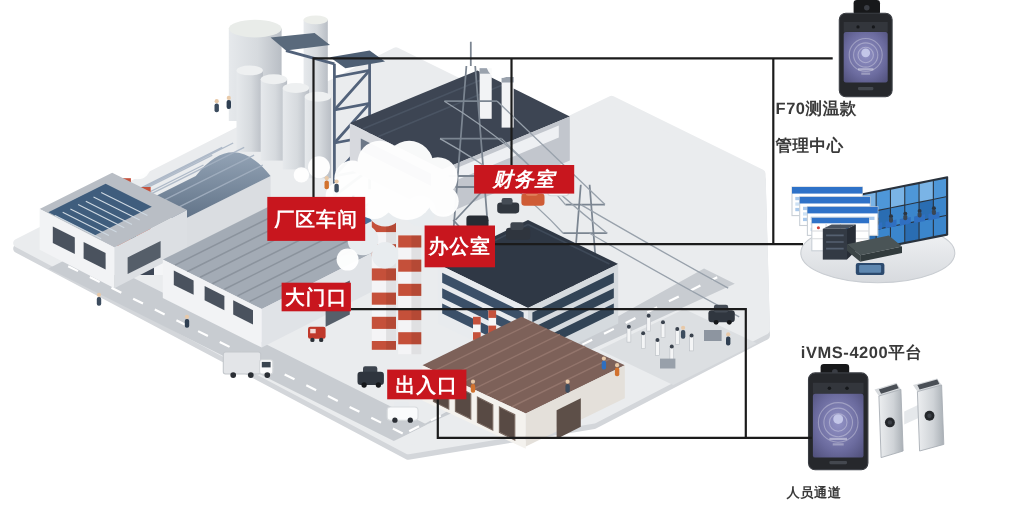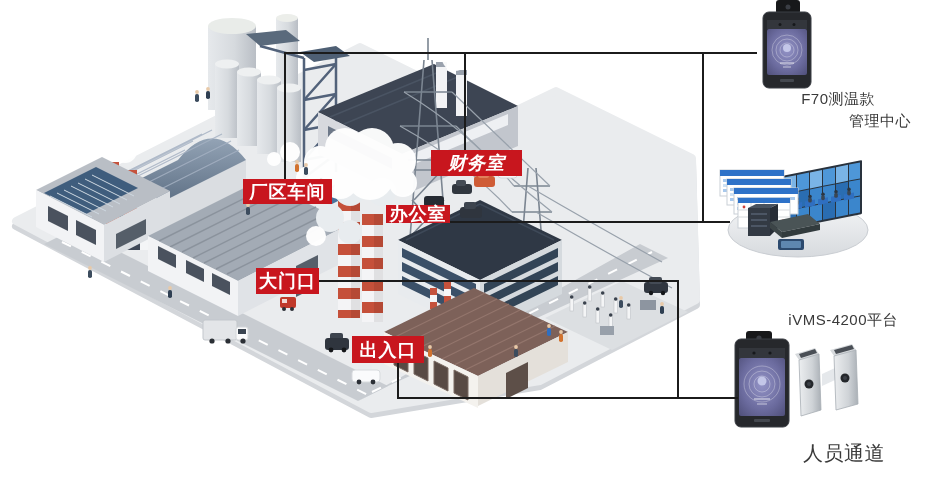--- a/index.html
+++ b/index.html
@@ -8,25 +8,25 @@
     font-family:"Liberation Sans","DejaVu Sans",sans-serif;
   }
   .stage svg{position:absolute;}
   .area-label{
     position:absolute;display:flex;align-items:center;justify-content:center;
     background:var(--label-bg,#C8161E);color:var(--label-text,#ffffff);
     font-size:18px;font-weight:bold;letter-spacing:1px;line-height:1;
     white-space:nowrap;z-index:30;
   }
   .caption{
-    position:absolute;width:170px;text-align:right;
-    color:var(--caption-text,#3A3A3A);font-size:15px;font-weight:400;
+    position:absolute;width:170px;text-align:left;
+    color:var(--caption-text,#3A3A3A);font-size:15px;font-weight:700;
     letter-spacing:0.5px;white-space:nowrap;z-index:30;
   }
-  .caption.big{font-size:20px;}
+  .caption.big{font-size:12px;}
   .scene-svg{left:0;top:0;z-index:1;}
   .overlay-svg{left:0;top:0;z-index:20;pointer-events:none;}
   .device-svg{z-index:10;}
 </style>
 </head>
 <body>
 
 <div class="stage">
 
   <svg class="scene-svg" width="939" height="477" viewBox="0 0 939 477">
@@ -367,24 +367,24 @@
     <g stroke="var(--connector,#1B1B1B)" stroke-width="2" fill="none">
       <path d="M285,181 L285,53 L757,53"></path>
       <path d="M465,53 L465,150"></path>
       <path d="M703,53 L703,222"></path>
       <path d="M450,222 L730,222"></path>
       <path d="M319,281 L678,281 L678,398"></path>
       <path d="M398,363 L398,398 M397,398 L738,398"></path>
     </g>
   </svg>
 
-  <div class="area-label" style="left:243px;top:179px;width:89px;height:25px;text-align:right;">厂区车间</div>
+  <div class="area-label" style="left:243px;top:179px;width:89px;height:40px;text-align:right;">厂区车间</div>
   <div class="area-label" style="left:431px;top:150px;width:91px;height:26px;font-style:italic;">财务室</div>
-  <div class="area-label" style="left:386px;top:205px;width:64px;height:18px;">办公室</div>
-  <div class="area-label" style="left:256px;top:268px;width:63px;height:26px;">大门口</div>
+  <div class="area-label" style="left:386px;top:205px;width:64px;height:38px;">办公室</div>
+  <div class="area-label" style="left:256px;top:257px;width:63px;height:26px;">大门口</div>
   <div class="area-label" style="left:352px;top:336px;width:72px;height:27px;text-align:right;">出入口</div>
 
   <svg class="device-svg" style="left:750px;top:0px;" width="80" height="92" viewBox="0 0 80 92">
     <defs>
       <radialGradient id="gScr1" cx="0.5" cy="0.45" r="0.75">
         <stop offset="0" stop-color="#9393c6"></stop>
           <stop offset="0.6" stop-color="#6b6b9e"></stop>
           <stop offset="1" stop-color="#4e4e78"></stop>
       </radialGradient>
     </defs>
@@ -400,21 +400,21 @@
         <circle cx="37" cy="50" r="11"></circle>
         <circle cx="37" cy="50" r="15"></circle>
     </g>
     <circle cx="37" cy="48" r="4" fill="#cdd0ee" opacity="0.85"></circle>
     <rect x="30" y="62" width="14" height="2" fill="#ffffff" opacity="0.4"></rect>
     <rect x="33" y="66" width="8" height="2" fill="#ffffff" opacity="0.3"></rect>
     <rect x="30" y="79" width="14" height="3" rx="1" fill="#44484f"></rect>
   </svg>
 
   <div class="caption" style="left:705px;top:90px;">F70测温款</div>
-  <div class="caption" style="left:705px;top:112px;margin-left:36px;">管理中心</div>
+  <div class="caption" style="left:705px;top:123px;">管理中心</div>
 
   <svg class="device-svg" style="left:700px;top:158px;" width="190" height="108" viewBox="0 0 190 108">
     <defs>
       <linearGradient id="gEll" x1="0" y1="0" x2="0" y2="1">
         <stop offset="0" stop-color="#f4f5f7"></stop>
           <stop offset="1" stop-color="#d7dade"></stop>
       </linearGradient>
     </defs>
     <ellipse cx="98" cy="72" rx="70" ry="27" fill="url(#gEll)" stroke="#c9cdd2" stroke-width="1"></ellipse>
     <g transform="translate(82,18) skewY(-11.3)">

